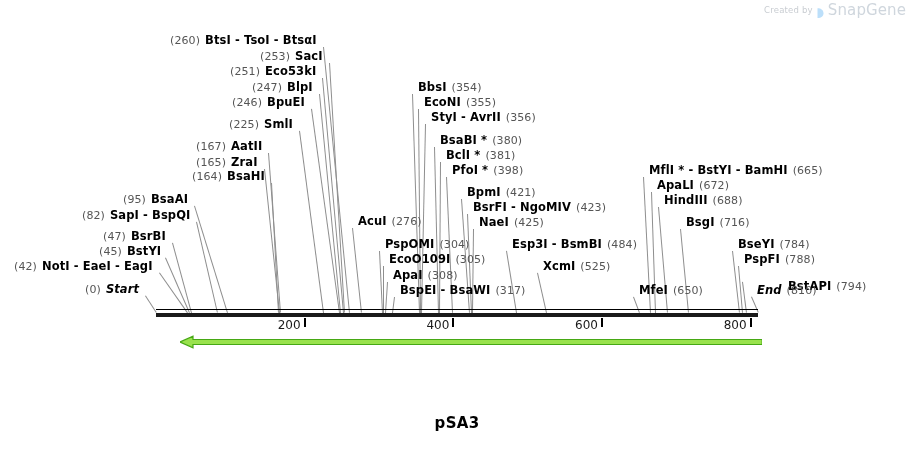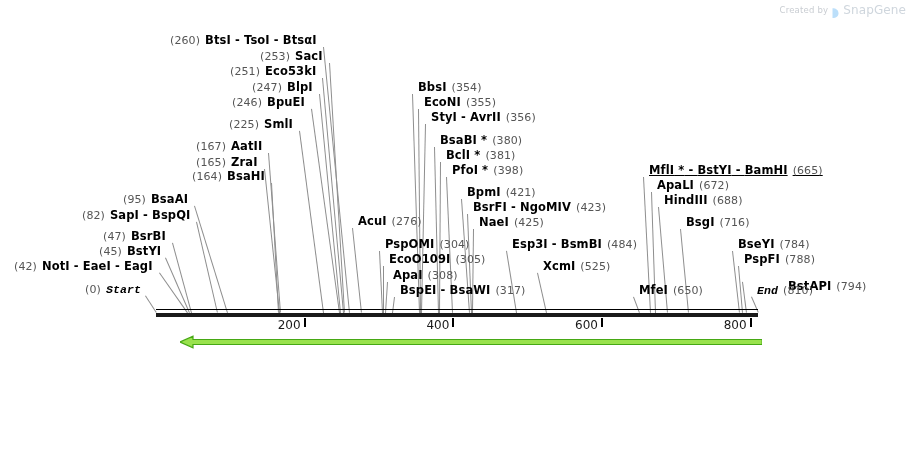--- a/index.html
+++ b/index.html
@@ -37,42 +37,41 @@
     color: #c9cdd2;
     letter-spacing: 0.2px;
     font-family: "DejaVu Sans", "Liberation Sans", sans-serif;
   }
   .wm-mark {
     width: 7px;
     height: 12px;
     position: relative;
   }
   .wm-name {
-    font-size: 12px;
+    font-size: 15px;
     color: #cfd6dd;
     letter-spacing: 0.1px;
     font-family: "DejaVu Sans", "Liberation Sans", sans-serif;
   }
 
   
   .label {
     position: absolute;
     white-space: nowrap;
     font-size: 11.5px;
     line-height: 12px;
     height: 13px;
     letter-spacing: 0.1px;
   }
   .label .enz {
     font-weight: bold;
     color: #000000;
   }
   .label .enz.italic {
     font-style: italic;
-    font-family: Liberation Mono, monospace;
   }
   .label .pos {
     font-weight: normal;
     color: #555555;
     font-size: 11px;
   }
   .label .sep {
     font-weight: bold;
     color: #000000;
   }
@@ -221,21 +220,21 @@
       <div class="label" style="left: 431px; top: 111px;"><span class="enz">StyI</span><span class="sep"> - </span><span class="enz">AvrII</span><span class="gap"></span><span class="pos">(356)</span></div>
       <div class="label" style="left: 440px; top: 134px;"><span class="enz">BsaBI</span><span class="sep"> *</span><span class="gap"></span><span class="pos">(380)</span></div>
       <div class="label" style="left: 446px; top: 149px;"><span class="enz">BclI</span><span class="sep"> *</span><span class="gap"></span><span class="pos">(381)</span></div>
       <div class="label" style="left: 452px; top: 164px;"><span class="enz">PfoI</span><span class="sep"> *</span><span class="gap"></span><span class="pos">(398)</span></div>
       <div class="label" style="left: 467px; top: 186px;"><span class="enz">BpmI</span><span class="gap"></span><span class="pos">(421)</span></div>
       <div class="label" style="left: 473px; top: 201px;"><span class="enz">BsrFI</span><span class="sep"> - </span><span class="enz">NgoMIV</span><span class="gap"></span><span class="pos">(423)</span></div>
       <div class="label" style="left: 479px; top: 216px;"><span class="enz">NaeI</span><span class="gap"></span><span class="pos">(425)</span></div>
       <div class="label" style="left: 512px; top: 238px;"><span class="enz">Esp3I</span><span class="sep"> - </span><span class="enz">BsmBI</span><span class="gap"></span><span class="pos">(484)</span></div>
       <div class="label" style="left: 543px; top: 260px;"><span class="enz">XcmI</span><span class="gap"></span><span class="pos">(525)</span></div>
       <div class="label" style="left: 639px; top: 284px;"><span class="enz">MfeI</span><span class="gap"></span><span class="pos">(650)</span></div>
-      <div class="label" style="left: 649px; top: 164px; text-decoration: underline;"><span class="enz">MflI</span><span class="sep"> *</span><span class="sep"> - </span><span class="enz">BstYI</span><span class="sep"> - </span><span class="enz">BamHI</span><span class="gap"></span><span class="pos">(665)</span></div>
+      <div class="label" style="left: 649px; top: 164px;"><span class="enz">MflI</span><span class="sep"> *</span><span class="sep"> - </span><span class="enz">BstYI</span><span class="sep"> - </span><span class="enz">BamHI</span><span class="gap"></span><span class="pos">(665)</span></div>
       <div class="label" style="left: 657px; top: 179px;"><span class="enz">ApaLI</span><span class="gap"></span><span class="pos">(672)</span></div>
       <div class="label" style="left: 664px; top: 194px;"><span class="enz">HindIII</span><span class="gap"></span><span class="pos">(688)</span></div>
       <div class="label" style="left: 686px; top: 216px;"><span class="enz">BsgI</span><span class="gap"></span><span class="pos">(716)</span></div>
       <div class="label" style="left: 738px; top: 238px;"><span class="enz">BseYI</span><span class="gap"></span><span class="pos">(784)</span></div>
       <div class="label" style="left: 744px; top: 253px;"><span class="enz">PspFI</span><span class="gap"></span><span class="pos">(788)</span></div>
       <div class="label" style="left: 748px; top: 280px; margin-left: 40px;"><span class="enz">BstAPI</span><span class="gap"></span><span class="pos">(794)</span></div>
       <div class="label" style="left: 757px; top: 284px;"><span class="enz italic">End</span><span class="gap"></span><span class="pos">(810)</span></div>
     </div>
 
   <div id="ruler">
@@ -250,14 +249,15 @@
         <div class="tick-label" style="left: 549.926px; top: 318px; width: 48px;">600</div>
         <div class="tick" style="left: 749.568px; top: 318px;"></div>
         <div class="tick-label" style="left: 698.568px; top: 318px; width: 48px;">800</div>
       </div>
   </div>
 
   <div id="feature-arrow" style="left: 179.783px; top: 334px; width: 582.217px; height: 14px;"><svg width="582.2172839506172" height="14" viewBox="0 0 582.2172839506172 14">
         <polygon points="0,7 13,1.1499999999999995 13,4.5 582.2172839506172,4.5 582.2172839506172,9.5 13,9.5 13,12.850000000000001" fill="#99e24d" stroke="#46a814" stroke-width="1.2" stroke-linejoin="miter"></polygon>
       </svg></div>
 
+  <div id="plasmid-title" style="top: 414px;">pSA3</div>
 
 </div>
 
 </body></html>

